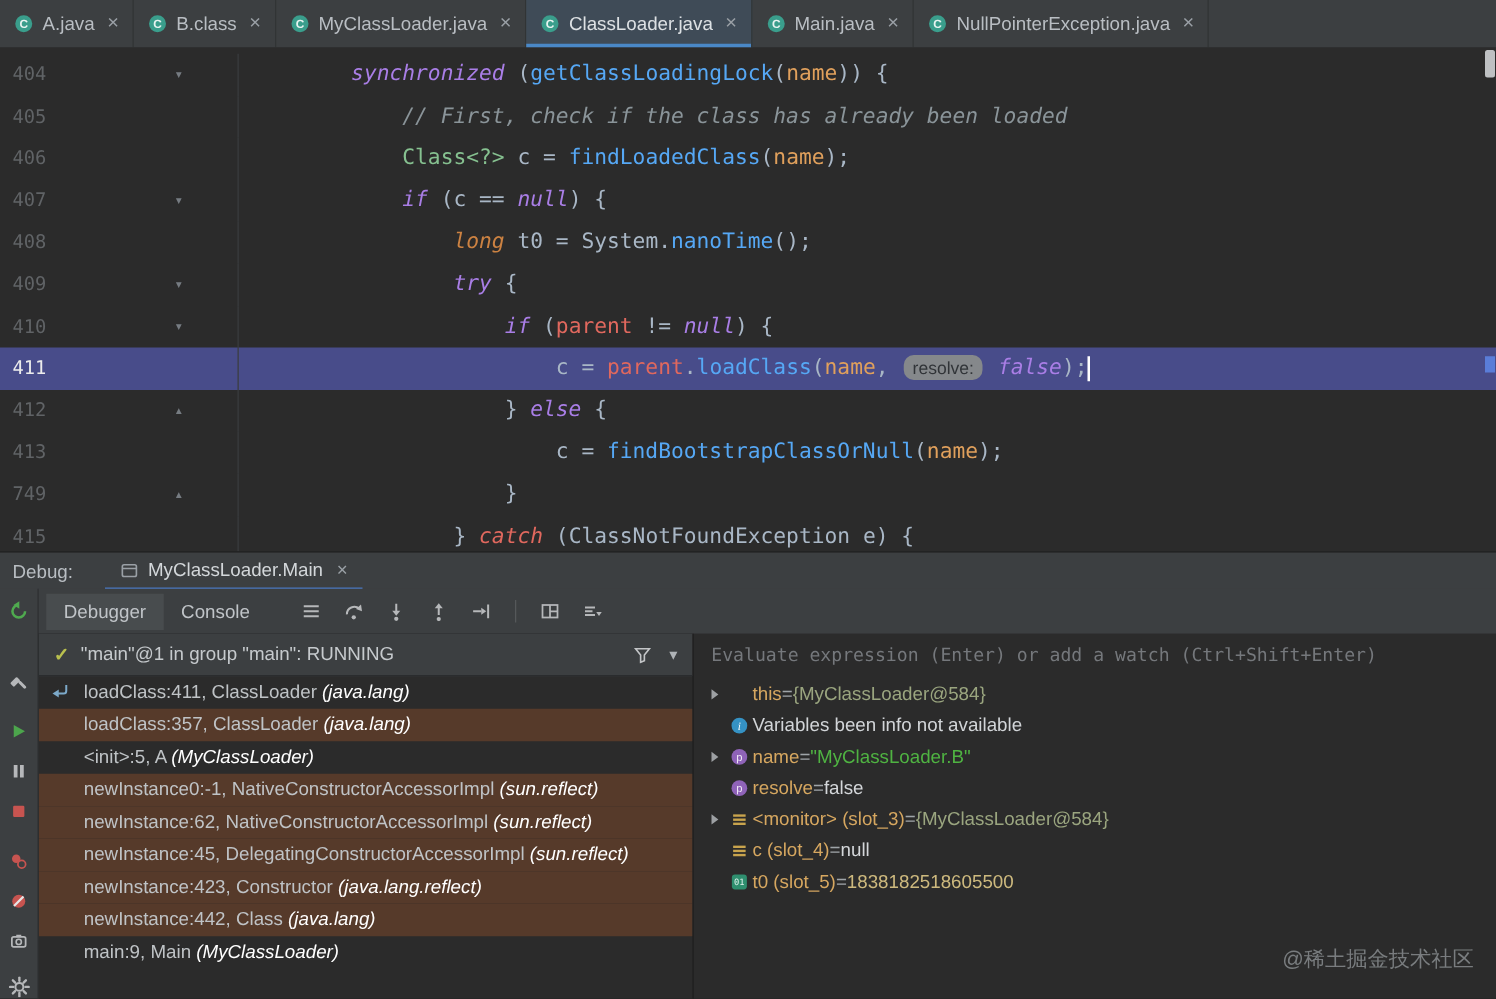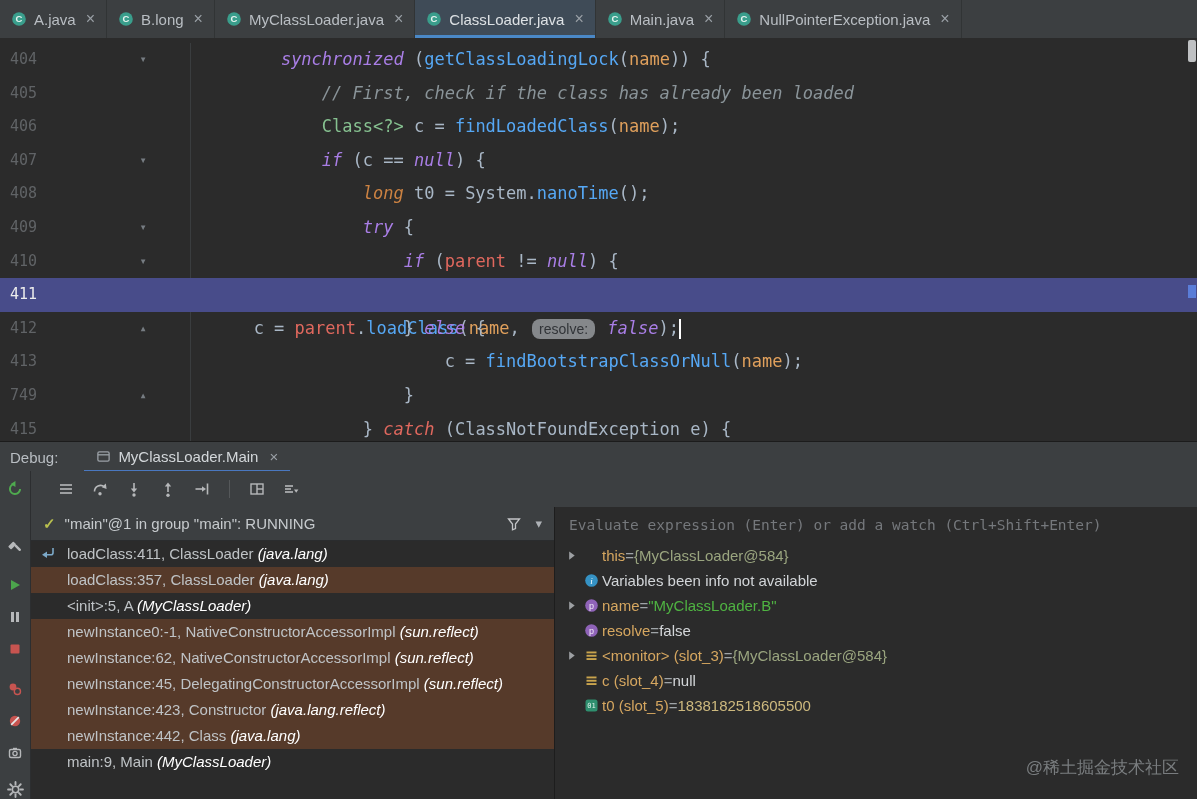--- a/index.html
+++ b/index.html
@@ -19,21 +19,21 @@
   
   .editor{position:absolute;top:38px;left:0;width:100%;height:518px;overflow:hidden;
           font-family:"DejaVu Sans Mono",monospace;font-size:17px;background:#2b2b2b;}
   #code-rows{padding-top:5px;}
   .crow{display:flex;height:33.6px;line-height:33.6px;white-space:pre;}
   .gnum{width:58px;padding-left:10px;color:#606366;font-size:15px;flex:none;}
   .gsp{width:62px;flex:none;}
   .gfold{width:26px;flex:none;text-align:center;color:#767c82;font-size:12px;}
   .gtail{width:34px;flex:none;border-right:1px solid #3a3d3f;}
   .ctext{padding-left:8px;color:#a9b7c6;}
-  .crow.current{background:#484c8a;flex-direction:column;}
+  .crow.current{background:#484c8a;}
   .crow.current .gnum{color:#ececec;}
   .tk-p{color:#a9b7c6}
   .tk-kw{color:#a97ee6;font-style:italic}
   .tk-kw2{color:#cc8242;font-style:italic}
   .tk-kwc{color:#e0685e;font-style:italic}
   .tk-m{color:#56a8f5}
   .tk-prm{color:#e0a05c}
   .tk-fld{color:#e0685e}
   .tk-ty{color:#86c190}
   .tk-cm{color:#8a9499;font-style:italic}
@@ -119,21 +119,21 @@
         <span class="lbl" data-name="tab-label">A.java</span>
         <span class="close" data-name="tab-close-icon">×</span>
       </div>
       <div class="etab" data-name="editor-tab-b-java">
         <span class="icn" data-name="class-icon">
           <svg width="16" height="16" viewBox="0 0 16 16">
             <circle cx="8" cy="8" r="6.8" fill="#3a9e8c"></circle>
             <text x="8" y="11.4" font-size="9.5" fill="#e8f4f1" text-anchor="middle" font-family="Liberation Sans,sans-serif" font-weight="bold">C</text>
           </svg>
         </span>
-        <span class="lbl" data-name="tab-label">B.long</span>
+        <span class="lbl" data-name="tab-label">B.class</span>
         <span class="close" data-name="tab-close-icon">×</span>
       </div>
       <div class="etab" data-name="editor-tab-myclassloader-java">
         <span class="icn" data-name="class-icon">
           <svg width="16" height="16" viewBox="0 0 16 16">
             <circle cx="8" cy="8" r="6.8" fill="#3a9e8c"></circle>
             <text x="8" y="11.4" font-size="9.5" fill="#e8f4f1" text-anchor="middle" font-family="Liberation Sans,sans-serif" font-weight="bold">C</text>
           </svg>
         </span>
         <span class="lbl" data-name="tab-label">MyClassLoader.java</span>
@@ -269,20 +269,24 @@
             <line x1="3.4" y1="8" x2="1" y2="8"></line>
             <line x1="4.8" y1="4.8" x2="3.1" y2="3.1"></line>
             <line x1="8" y1="3.4" x2="8" y2="1"></line>
             <line x1="11.2" y1="4.8" x2="12.9" y2="3.1"></line>
           </g>
         </svg>
       </span>
     </div>
 
   <div class="debug-toolbar" data-name="debug-toolbar">
+    <div class="dtabs" id="dtabs" style="display:flex;align-items:center;margin-left:6px;">
+        <div class="dtab active" data-name="tab-debugger">Debugger</div>
+        <div class="dtab" data-name="tab-console">Console</div>
+      </div>
     <div class="dicons" id="dicons">
         <span class="icn tbtn" data-name="menu-icon">
           <svg width="16" height="16" viewBox="0 0 16 16">
             <g stroke="#b6b8ba" stroke-width="1.6">
               <line x1="2" y1="4" x2="14" y2="4"></line>
               <line x1="2" y1="8" x2="14" y2="8"></line>
               <line x1="2" y1="12" x2="14" y2="12"></line>
             </g>
           </svg>
         </span>

